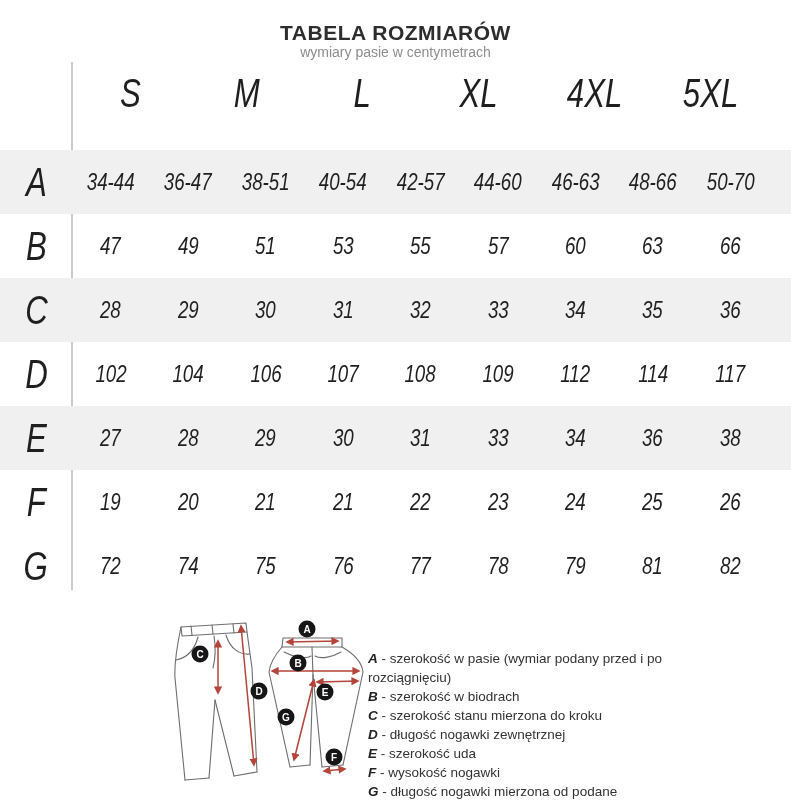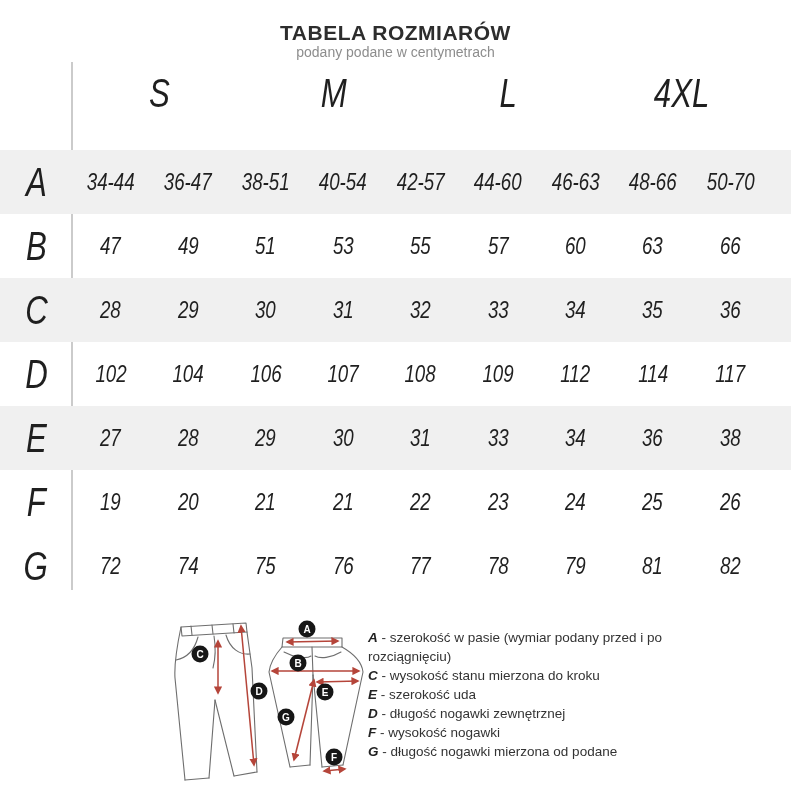--- a/index.html
+++ b/index.html
@@ -20,43 +20,45 @@
   .cell { flex:1 1 0; text-align:center; overflow:visible; }
   .cell.label { flex:0 0 72px; }
 
   .cn { display:inline-block; font-style:italic; transform:scaleX(.78); white-space:nowrap; color:#1f1f1f; }
   .hd { font-size:40px; }
   .lb { font-size:40px; }
   .vl { font-size:24px; }
 
   .pants-svg { position:absolute; left:160px; top:608px; }
 
-  .legend { position:absolute; left:368px; top:628px; width:312px;
+  .legend { position:absolute; left:368px; top:649px; width:312px;
             font-size:13.5px; line-height:19px; color:#333; }
   .legend-item { display:block; }
   .legend .key { font-weight:700; font-style:italic; color:#222; }
 </style>
 </head>
 <body>
 
 <div class="page">
 
   <div class="title">TABELA ROZMIARÓW</div>
-  <div class="subtitle">podany podane w centymetrach</div>
+  <div class="subtitle">wymiary pasie w centymetrach</div>
 
   <div class="vline"></div>
 
   <div class="grid">
 
     <div class="row head">
       <div class="cell label"></div>
       <div class="cell"><span class="cn hd">S</span></div>
       <div class="cell"><span class="cn hd">M</span></div>
       <div class="cell"><span class="cn hd">L</span></div>
+      <div class="cell"><span class="cn hd">XL</span></div>
       <div class="cell"><span class="cn hd">4XL</span></div>
+      <div class="cell"><span class="cn hd">5XL</span></div>
     </div>
 
     <div class="row shade">
       <div class="cell label"><span class="cn lb">A</span></div>
       <div class="cell"><span class="cn vl">34-44</span></div>
       <div class="cell"><span class="cn vl">36-47</span></div>
       <div class="cell"><span class="cn vl">38-51</span></div>
       <div class="cell"><span class="cn vl">40-54</span></div>
       <div class="cell"><span class="cn vl">42-57</span></div>
       <div class="cell"><span class="cn vl">44-60</span></div>
@@ -216,20 +218,21 @@
         </g>
       <g>
           <circle cx="174" cy="149" r="8.5" fill="#161616"></circle>
           <text x="174" y="152.5" fill="#fff">F</text>
         </g>
     </g>
   </svg>
 
   <div class="legend">
     <span class="legend-item"><b class="key">A</b><span> - </span><span>szerokość w pasie (wymiar podany przed i po rozciągnięciu)</span></span>
-    <span class="legend-item"><b class="key">C</b><span> - </span><span>wysokość stanu mierzona do kroku</span></span>
+    <span class="legend-item"><b class="key">B</b><span> - </span><span>szerokość w biodrach</span></span>
+    <span class="legend-item"><b class="key">C</b><span> - </span><span>szerokość stanu mierzona do kroku</span></span>
+    <span class="legend-item"><b class="key">D</b><span> - </span><span>długość nogawki zewnętrznej</span></span>
     <span class="legend-item"><b class="key">E</b><span> - </span><span>szerokość uda</span></span>
-    <span class="legend-item"><b class="key">D</b><span> - </span><span>długość nogawki zewnętrznej</span></span>
     <span class="legend-item"><b class="key">F</b><span> - </span><span>wysokość nogawki</span></span>
     <span class="legend-item"><b class="key">G</b><span> - </span><span>długość nogawki mierzona od podane</span></span>
   </div>
 
 </div>
 
 </body></html>

